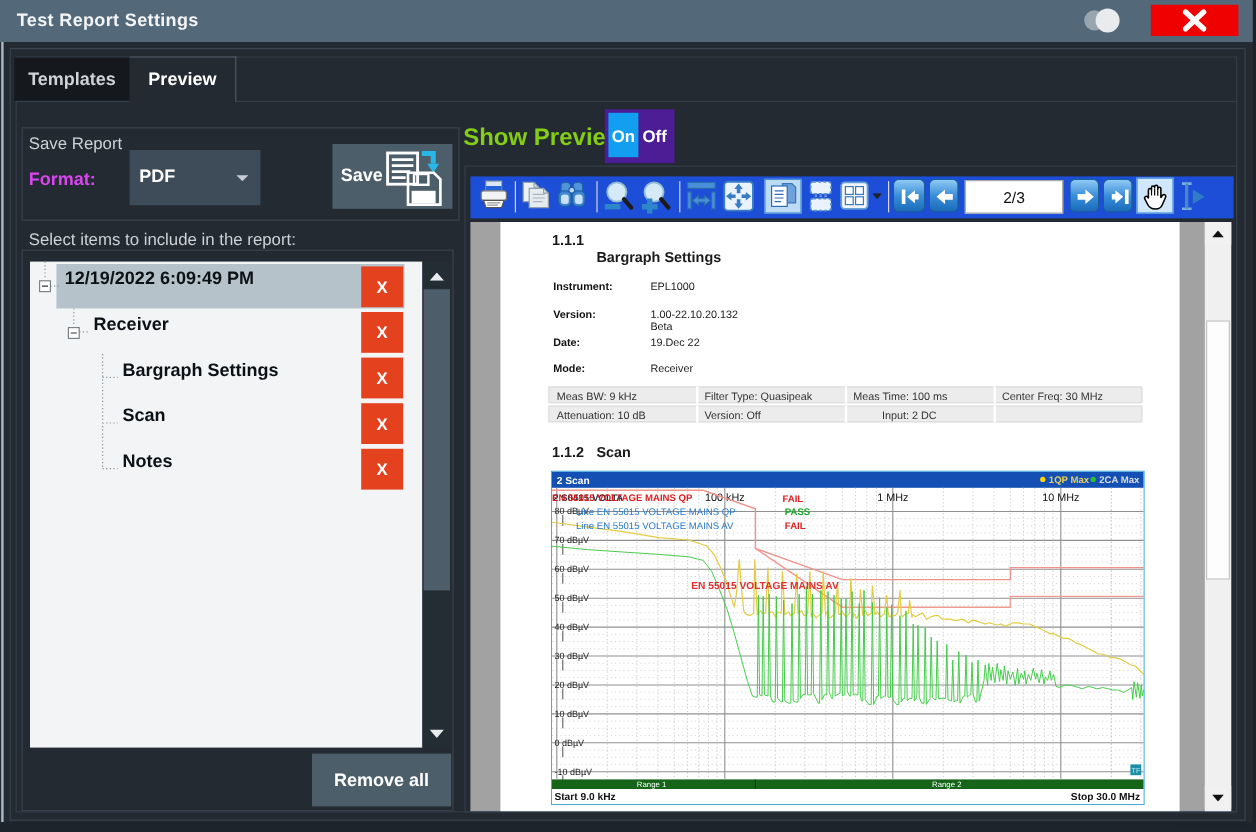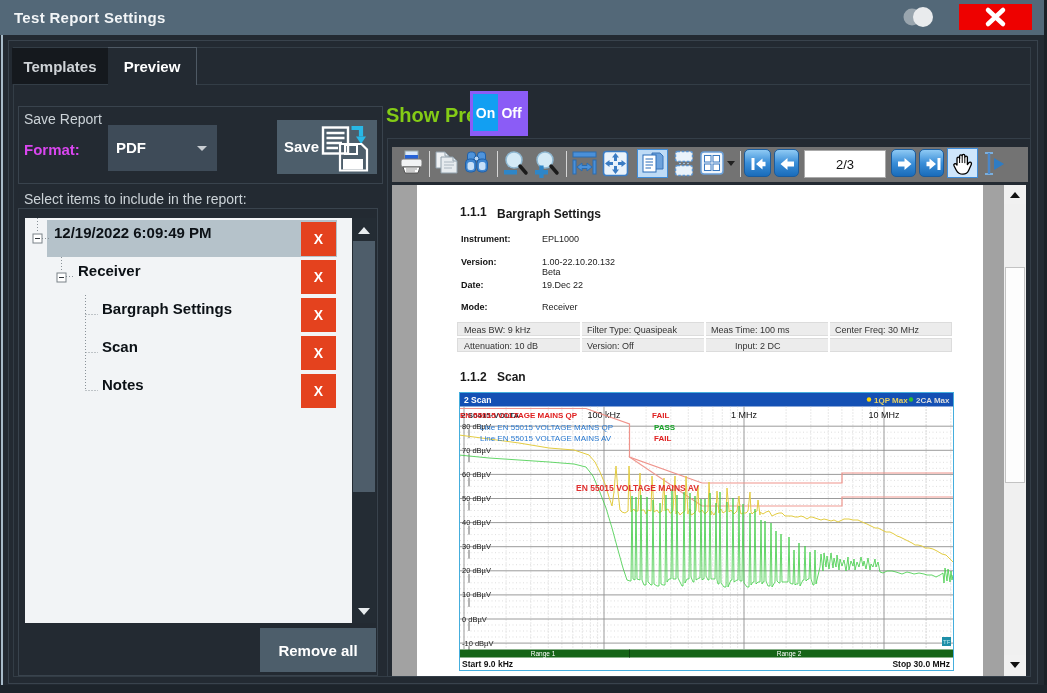--- a/index.html
+++ b/index.html
@@ -105,28 +105,28 @@
         <path d="M6 0 L12 7 L0 7 Z" fill="#e8ecef"></path>
       </svg>
     <div class="abs" style="left:1px;top:23px;width:22px;height:251px;background:#4e5d6a;"></div>
     <svg class="abs" style="left:6px;top:390px;" width="12" height="7">
         <path d="M0 0 L12 0 L6 7 Z" fill="#e8ecef"></path>
       </svg>
   </div>
   <div class="btn" style="left:260px;top:628px;width:116px;height:44px;">Remove all</div>
 
   <div class="abs" style="left:386px;top:104px;color:#84cc16;font-size:20px;font-weight:bold;">Show Preview</div>
-  <div class="abs" style="left:470px;top:91px;width:58px;height:45px;background:#8b5cf6;">
+  <div class="abs" style="left:504px;top:91px;width:58px;height:45px;background:#4c1d95;">
     <div class="abs" style="left:3px;top:3px;width:25px;height:37px;background:#129ff2;color:#fff;font-size:14px;font-weight:bold;display:flex;align-items:center;justify-content:center;">On</div>
     <div class="abs" style="left:28px;top:3px;width:27px;height:37px;color:#fff;font-size:14px;font-weight:bold;display:flex;align-items:center;justify-content:center;">Off</div>
   </div>
 
   <div class="grp" style="left:387px;top:138px;width:644px;height:539px;border-color:#343e48;"></div>
 
-  <div id="toolbar" class="abs" style="left:392px;top:147px;width:636px;height:35px;background:#737373;padding-left:21px;">
+  <div id="toolbar" class="abs" style="left:392px;top:147px;width:636px;height:35px;background:#1d4ed8;padding-left:21px;">
     <svg class="abs" style="left:6px;top:3px;" width="27" height="27" fill="none">
       <rect x="7" y="1" width="13" height="8" fill="#d8e8fa" stroke="#9aa"></rect>
       <rect x="7" y="5" width="13" height="4" fill="#2563d8"></rect>
       <rect x="3" y="9" width="21" height="8" rx="2" fill="#f2f3f4" stroke="#777"></rect>
       <path d="M5 17 L7 23 H20 L22 17 Z" fill="#fff" stroke="#555"></path>
       <path d="M8 19 H19 M8 21 H17" stroke="#999"></path>
     </svg>
     <div class="abs" style="left:37px;top:4px;width:1px;height:26px;background:#d5d5d5;"></div>
     <svg class="abs" style="left:40px;top:3px;" width="27" height="27" fill="none">
       <path d="M4 2 H13 L17 6 V18 H4 Z" fill="#eef1f4" stroke="#90a0ac"></path>
@@ -222,21 +222,21 @@
     <svg class="abs" style="left:589px;top:3px;" width="28" height="27" fill="none">
       <path d="M4 3 H12 M4 24 H12 M8 3 V24" stroke="#79aede" stroke-width="2.2"></path>
       <path d="M8 3 V24" stroke="#4a86c8" stroke-width="2.2"></path>
       <path d="M13 8 L23 14 L13 20 Z" fill="#2e7cc4"></path>
     </svg>
   </div>
 
   <div class="abs" style="left:392px;top:185px;width:634px;height:491px;background:#a2a2a2;"></div>
   <div class="abs" style="left:417px;top:185px;width:566px;height:491px;background:#fff;"></div>
   <div id="doc">
-    <div class="abs" style="left:460px;top:205px;font-size:12px;font-weight:bold;color:#1a1a1a;">1.1.1</div>
+    <div class="abs" style="left:460px;top:193px;font-size:12px;font-weight:bold;color:#1a1a1a;">1.1.1</div>
     <div class="abs" style="left:497px;top:207px;font-size:12px;font-weight:bold;color:#1a1a1a;">Bargraph Settings</div>
     <div class="db" style="left:461px;top:234px;">Instrument:</div>
     <div class="dt" style="left:542px;top:234px;text-align:right;">EPL1000</div>
     <div class="db" style="left:461px;top:257px;">Version:</div>
     <div class="dt" style="left:542px;top:257px;">1.00-22.10.20.132<br>Beta</div>
     <div class="db" style="left:461px;top:280px;">Date:</div>
     <div class="dt" style="left:542px;top:280px;">19.Dec 22</div>
     <div class="db" style="left:461px;top:302px;">Mode:</div>
     <div class="dt" style="left:542px;top:302px;">Receiver</div>
     <div class="abs" style="left:457px;top:322px;width:495px;height:14px;background:#ececec;border:1px solid #dcdcdc;"></div>

